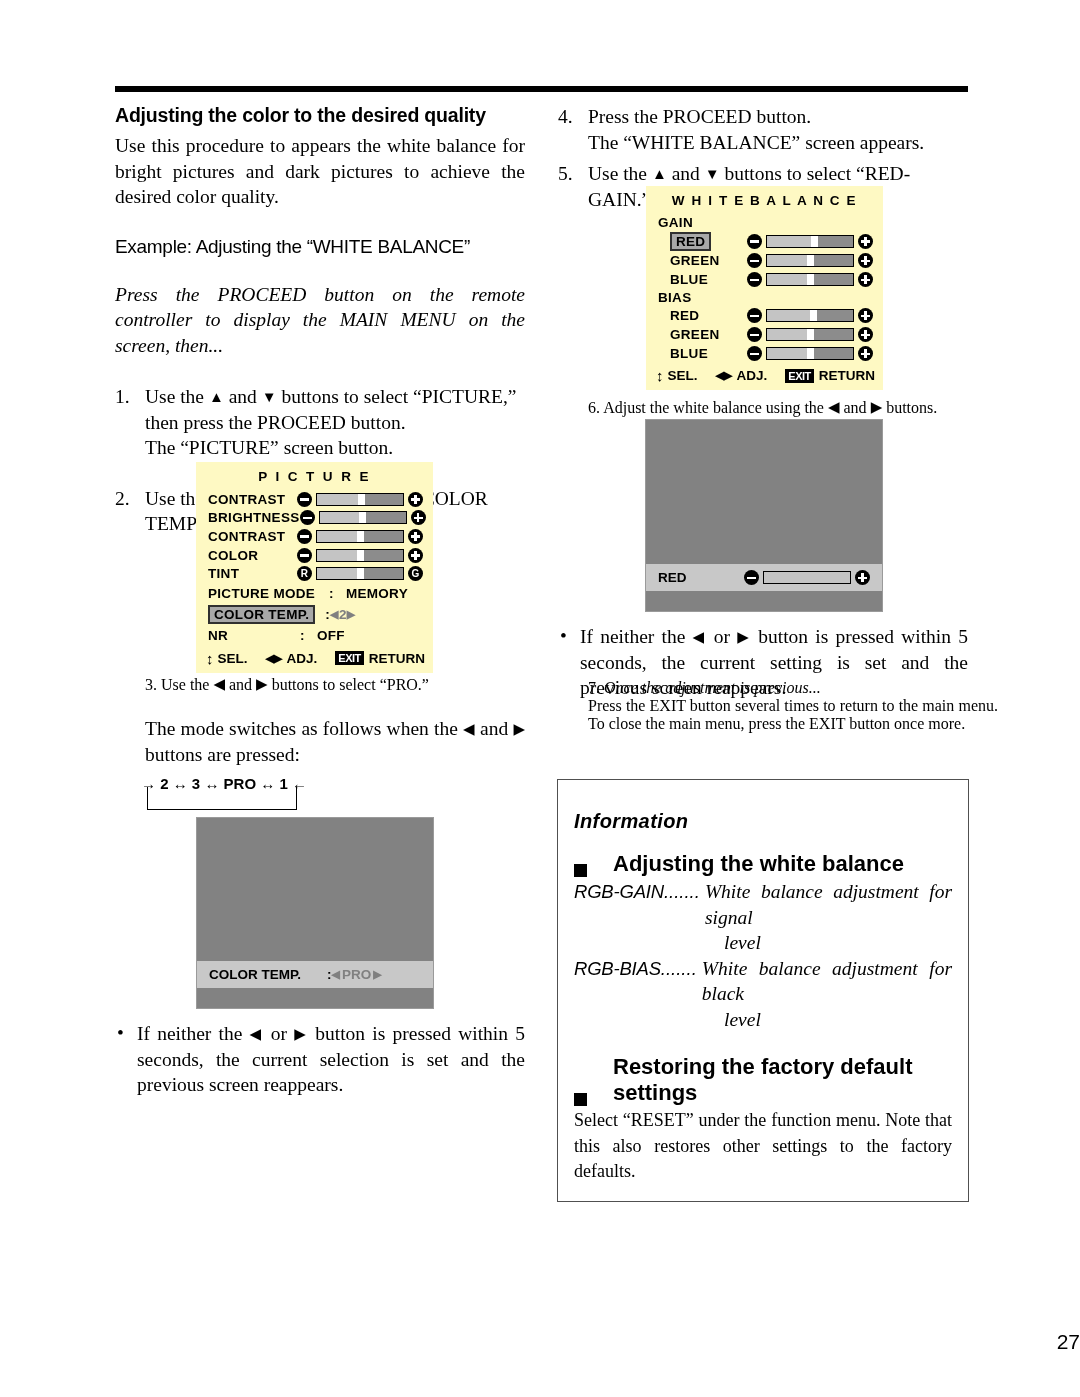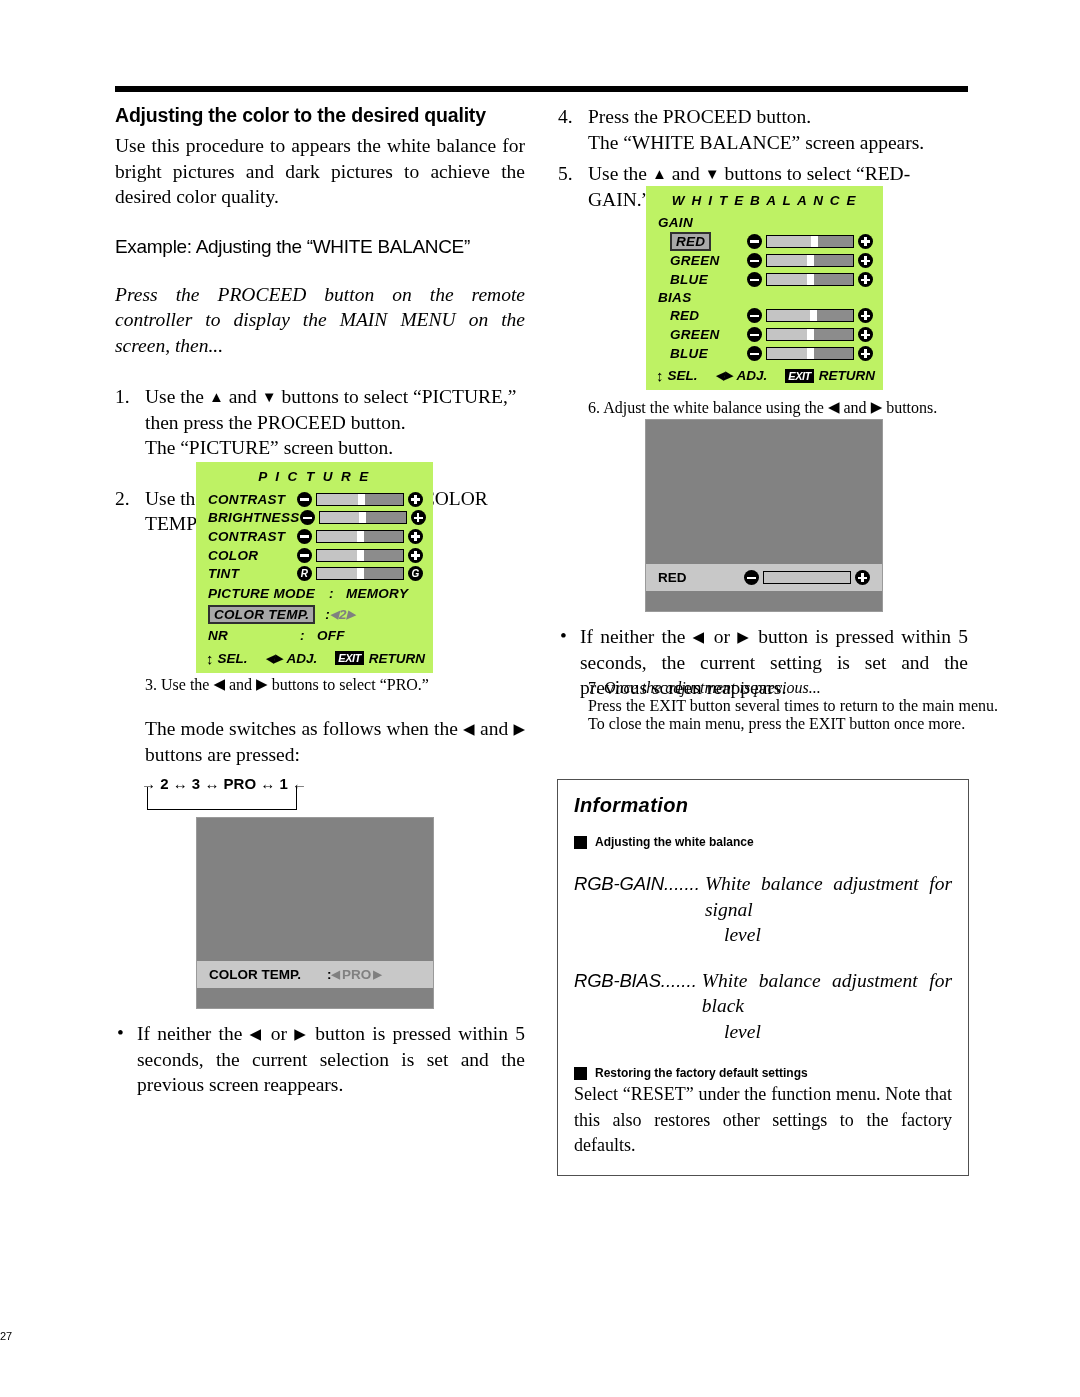--- a/index.html
+++ b/index.html
@@ -51,26 +51,25 @@
   ul.bullets{margin:0;padding:0;list-style:none;}
   li.bullet{
     position:relative;padding-left:22px;font-size:19.5px;line-height:25.5px;
   }
   li.bullet > .dot{position:absolute;left:2px;top:-1px;}
 
   .tri{font-size:15px;line-height:1;vertical-align:1px;}
 
   
   .osd{
-    background:#bef264;color:#000;
+    background:#fef9c3;color:#000;
     font-family:"Liberation Sans",sans-serif;
     font-weight:bold;
     position:relative;
     box-sizing:border-box;
-    font-style:italic;
   }
   .osd-title{
     text-align:center;font-size:13.5px;letter-spacing:2.4px;
     padding:7px 0 6px 0;
   }
   .osd-row{
     display:flex;align-items:center;height:18.6px;font-size:13.5px;
     padding:0 10px 0 12px;letter-spacing:0.3px;
   }
   .osd-row .lbl{flex:0 0 auto;}
@@ -135,44 +134,44 @@
   }
   .cycle .lnk{font-family:"Liberation Serif",serif;font-weight:normal;font-size:15px;}
   .cycle-wrap{position:relative;display:inline-block;margin-top:8px;}
   .cycle-box{
     position:absolute;left:6px;right:10px;top:12px;height:22px;
     border:1.2px solid #000;border-top:none;
   }
 
   
   .infobox{
-    border:1.5px solid #505050;box-sizing:border-box;padding:14px 16px 16px 16px;
+    border:1.5px solid #505050;box-sizing:border-box;padding:30px 16px 16px 16px;
   }
   .info-title{
     font-family:"Liberation Sans",sans-serif;font-style:italic;font-weight:bold;
     font-size:20px;letter-spacing:0.4px;margin:0 0 18px 0;
   }
   .info-head{
-    font-family:"Liberation Sans",sans-serif;font-weight:bold;font-size:12px;
-    margin:0 0 2px 0;display:flex;align-items:flex-end;gap:8px;
+    font-family:"Liberation Sans",sans-serif;font-weight:bold;font-size:22px;
+    margin:0 0 2px 0;display:flex;align-items:flex-end;gap:26px;
   }
   .sq{width:13px;height:13px;background:#000;display:inline-block;flex:0 0 auto;}
   .deflist{display:block;font-size:19.5px;line-height:25.5px;font-style:italic;}
   .defrow{display:flex;align-items:baseline;}
   .defterm{
     font-family:"Liberation Sans",sans-serif;font-size:18.5px;flex:0 0 auto;
     letter-spacing:-0.2px;
   }
   .defdots{font-family:"Liberation Sans",sans-serif;font-size:18.5px;}
-  .defdesc{flex:1 1 auto;text-align:justify;margin-top:20px;}
+  .defdesc{flex:1 1 auto;text-align:justify;}
   .defcont{margin-left:150px;}
 
   .page-num{
-    position:absolute;left:0;right:0;top:1330px;text-align:left;
-    font-family:"Liberation Sans",sans-serif;font-size:11px;
+    position:absolute;left:0;right:0;top:1330px;text-align:right;
+    font-family:"Liberation Sans",sans-serif;font-size:21px;
   }
 </style>
 </head>
 <body>
 
 <div class="page">
 
   <div class="top-rule"></div>
 
   <div class="col col-left">

